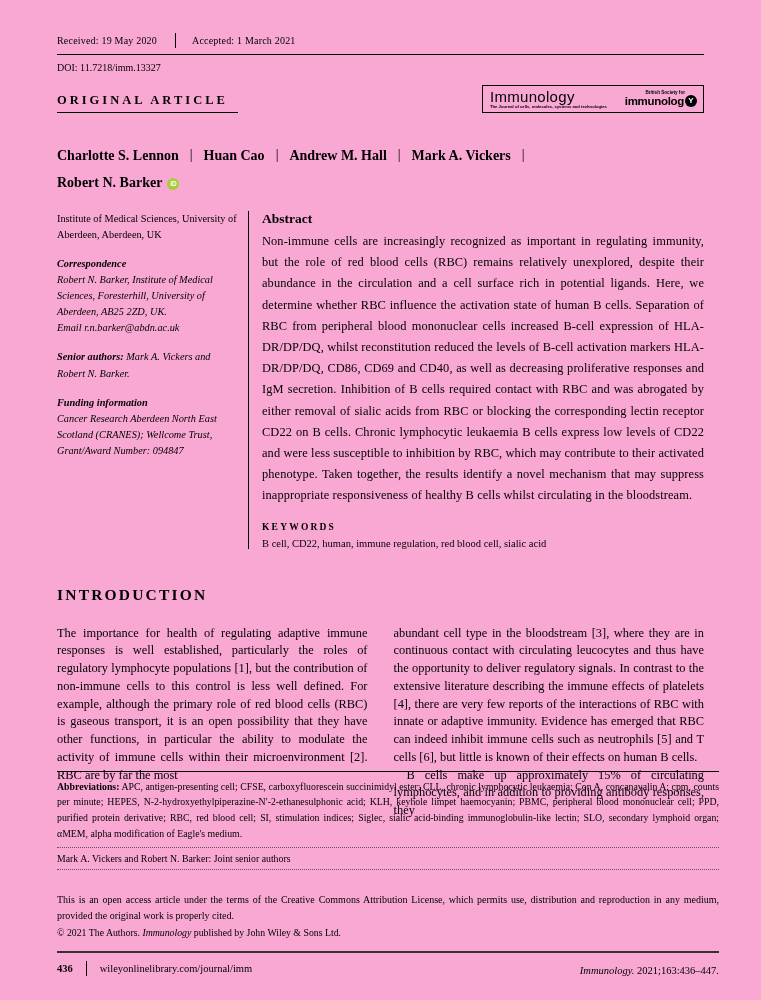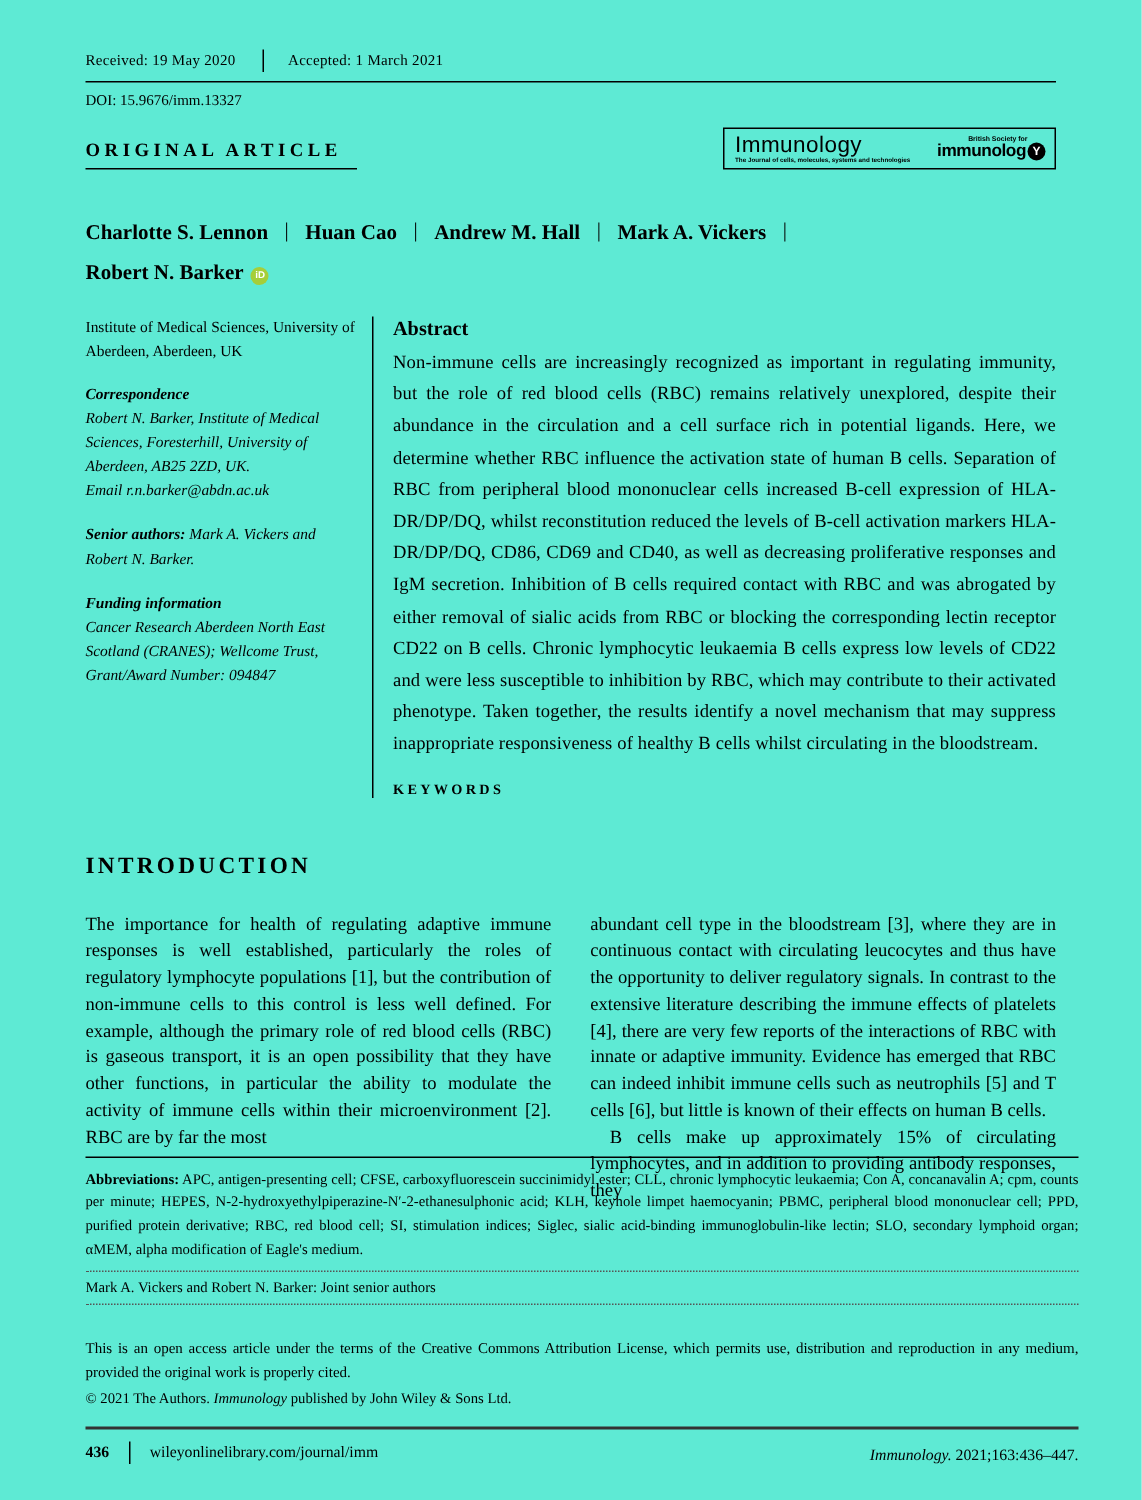--- a/index.html
+++ b/index.html
@@ -1,21 +1,21 @@
 <!DOCTYPE html>
 <html><head>
 <meta charset="utf-8">
 <style>
   * { margin: 0; padding: 0; box-sizing: border-box; }
   html, body { background: #e8e8e8; }
   .page {
     position: relative;
     width: 761px; height: 1000px;
     margin: 0 auto;
-    background: #5eead4;
+    background: #f9a8d4;
     font-family: "Liberation Serif", serif;
     color: #000;
     padding: 33px 57px 0 57px;
     overflow: hidden;
   }
   
   .received-row {
     display: flex; align-items: center;
     font-size: 10px; letter-spacing: .2px;
     border-bottom: 1px solid #000;
@@ -109,21 +109,21 @@
 </head>
 <body>
 
 <div class="page">
 
   <div class="received-row">
     <span>Received: 19 May 2020</span>
     <span class="vdiv"></span>
     <span>Accepted: 1 March 2021</span>
   </div>
-  <div class="doi-row">DOI: 15.9676/imm.13327</div>
+  <div class="doi-row">DOI: 11.7218/imm.13327</div>
 
   <div class="type-row">
     <span class="article-type">ORIGINAL ARTICLE</span>
     <div class="logo-box">
       <div class="logo-left">
         <div class="logo-name">Immunology</div>
         <div class="logo-tagline">The Journal of cells, molecules, systems and technologies</div>
       </div>
       <div class="logo-right">
         <div class="society-small">British Society for</div>
@@ -155,20 +155,21 @@
       <div class="sec">
         <div class="sec-heading">Funding information</div>
         <div>Cancer Research Aberdeen North East Scotland (CRANES); Wellcome Trust, Grant/Award Number: 094847</div>
       </div>
     </div>
     <div class="vertical-divider"></div>
     <div class="abstract-col">
       <div class="abstract-heading">Abstract</div>
       <div class="abstract-body">Non-immune cells are increasingly recognized as important in regulating immunity, but the role of red blood cells (RBC) remains relatively unexplored, despite their abundance in the circulation and a cell surface rich in potential ligands. Here, we determine whether RBC influence the activation state of human B cells. Separation of RBC from peripheral blood mononuclear cells increased B-cell expression of HLA-DR/DP/DQ, whilst reconstitution reduced the levels of B-cell activation markers HLA-DR/DP/DQ, CD86, CD69 and CD40, as well as decreasing proliferative responses and IgM secretion. Inhibition of B cells required contact with RBC and was abrogated by either removal of sialic acids from RBC or blocking the corresponding lectin receptor CD22 on B cells. Chronic lymphocytic leukaemia B cells express low levels of CD22 and were less susceptible to inhibition by RBC, which may contribute to their activated phenotype. Taken together, the results identify a novel mechanism that may suppress inappropriate responsiveness of healthy B cells whilst circulating in the bloodstream.</div>
       <div class="keywords-heading">KEYWORDS</div>
+      <div class="keywords-body">B cell, CD22, human, immune regulation, red blood cell, sialic acid</div>
     </div>
   </div>
 
   <h2 class="intro-heading">INTRODUCTION</h2>
   <div class="intro-cols">
     <div class="intro-col">
       <p>The importance for health of regulating adaptive immune responses is well established, particularly the roles of regulatory lymphocyte populations [1], but the contribution of non-immune cells to this control is less well defined. For example, although the primary role of red blood cells (RBC) is gaseous transport, it is an open possibility that they have other functions, in particular the ability to modulate the activity of immune cells within their microenvironment [2]. RBC are by far the most</p>
     </div>
     <div class="intro-col">
       <p>abundant cell type in the bloodstream [3], where they are in continuous contact with circulating leucocytes and thus have the opportunity to deliver regulatory signals. In contrast to the extensive literature describing the immune effects of platelets [4], there are very few reports of the interactions of RBC with innate or adaptive immunity. Evidence has emerged that RBC can indeed inhibit immune cells such as neutrophils [5] and T cells [6], but little is known of their effects on human B cells.</p>

